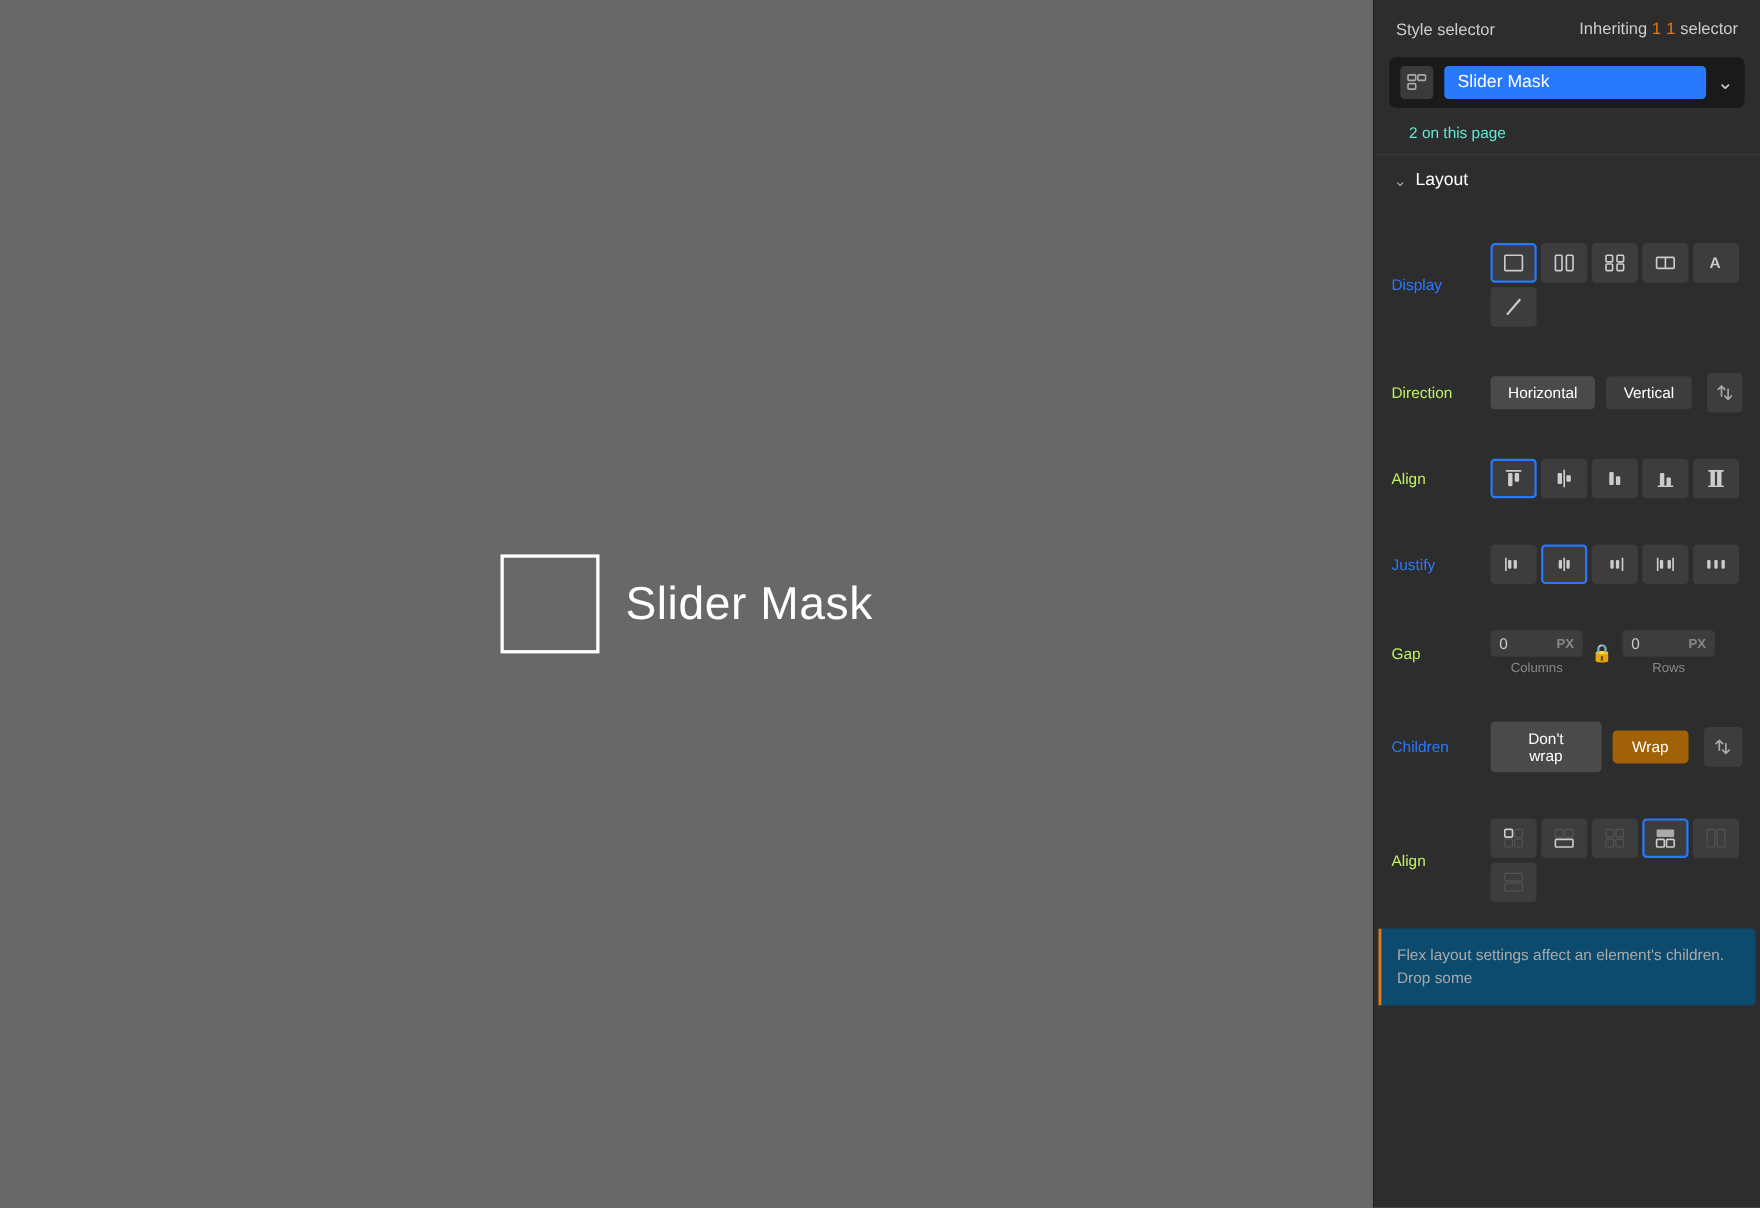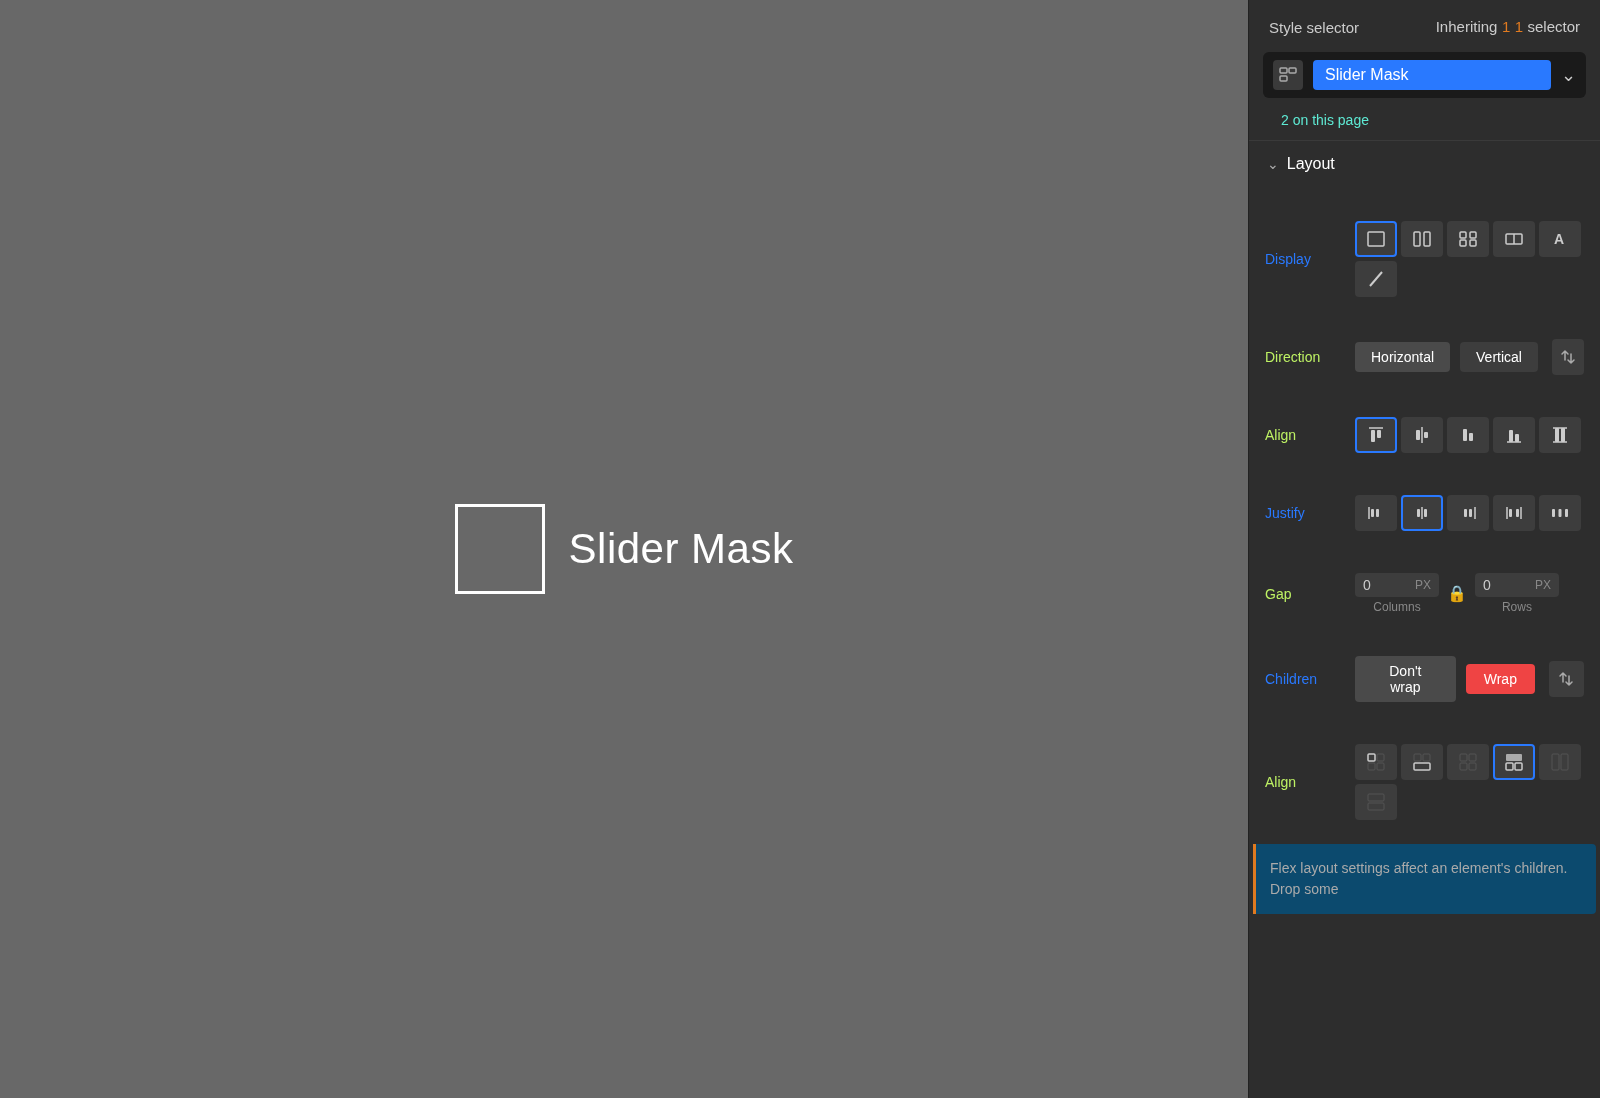--- a/index.html
+++ b/index.html
@@ -209,21 +209,21 @@
       text-align: right;
     }
 
     .dir-btn.active {
       background: #4a4a4a;
     }
 
     
     .wrap-btn {
       padding: 7px 18px;
-      background: #ef4444;
+      background: #a16207;
       border: none;
       border-radius: 4px;
       cursor: pointer;
       color: #ffffff;
       font-size: 14px;
     }
 
     .wrap-btn.active {
       background: #4a4a4a;
     }
@@ -263,20 +263,21 @@
       border: none;
       color: #ccc;
       font-size: 14px;
       outline: none;
       text-align: left;
     }
 
     .gap-unit {
       color: #888;
       font-size: 12px;
+      font-weight: bold;
     }
 
     .gap-label {
       color: #888;
       font-size: 12px;
     }
 
     .lock-icon {
       color: #aaa;
       font-size: 16px;

